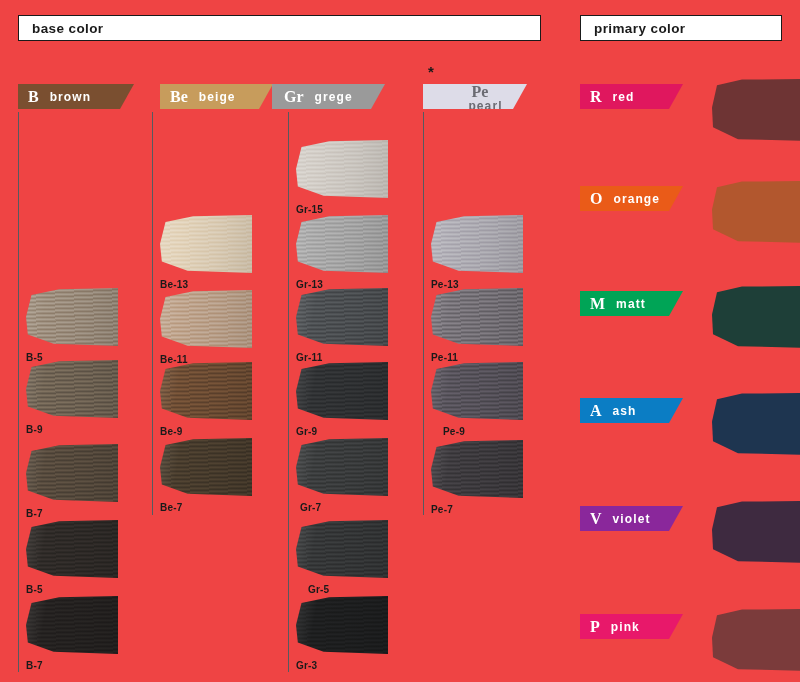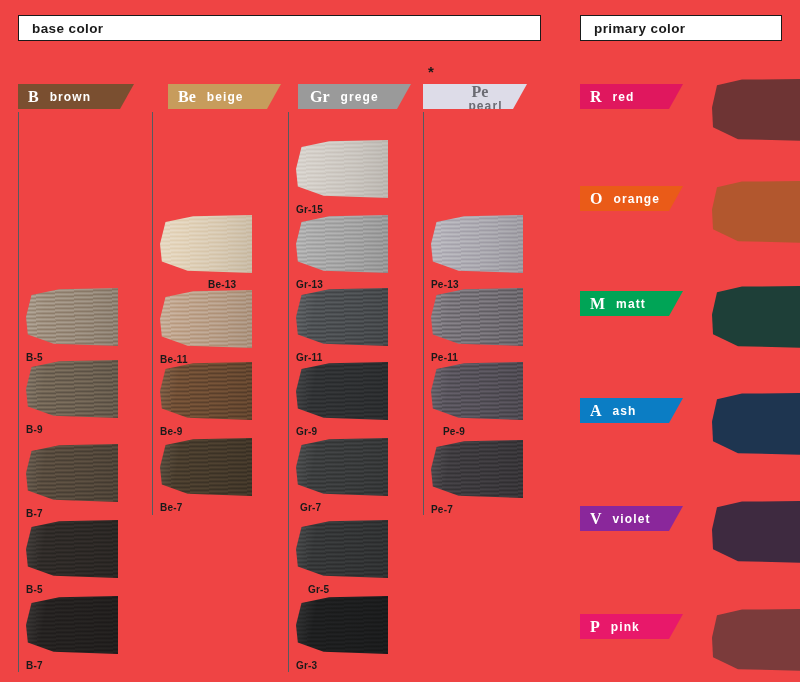--- a/index.html
+++ b/index.html
@@ -172,31 +172,31 @@
       </div>
       <div class="swatch-label" style="left: 26px; top: 584px;">B-5</div>
       <div class="swatch" style="left: 26px; top: 596px; width: 92px; height: 58px;">
         <div class="shape" style="background: rgb(36, 33, 32);">
           <div class="strands"></div>
           <div class="sheen"></div>
         </div>
       </div>
       <div class="swatch-label" style="left: 26px; top: 660px;">B-7</div>
       <div class="col-rule" style="left: 152px; top: 112px; height: 403px;"></div>
-      <div class="cat-tag" style="left: 168px; top: 84px; width: 113px; background: rgb(199, 156, 92); color: rgb(255, 255, 255);">
+      <div class="cat-tag" style="left: 160px; top: 84px; width: 113px; background: rgb(199, 156, 92); color: rgb(255, 255, 255);">
         <span class="cat-code">Be</span>
         <span class="cat-name">beige</span>
       </div>
       <div class="swatch" style="left: 160px; top: 215px; width: 92px; height: 58px;">
         <div class="shape" style="background: rgb(227, 211, 186);">
           <div class="strands"></div>
           <div class="sheen"></div>
         </div>
       </div>
-      <div class="swatch-label" style="left: 160px; top: 279px; margin-left: 48px;">Be-13</div>
+      <div class="swatch-label" style="left: 160px; top: 279px;">Be-13</div>
       <div class="swatch" style="left: 160px; top: 290px; width: 92px; height: 58px;">
         <div class="shape" style="background: rgb(191, 164, 140);">
           <div class="strands"></div>
           <div class="sheen"></div>
         </div>
       </div>
       <div class="swatch-label" style="left: 160px; top: 354px;">Be-11</div>
       <div class="swatch" style="left: 160px; top: 362px; width: 92px; height: 58px;">
         <div class="shape" style="background: rgb(108, 76, 51);">
           <div class="strands"></div>
@@ -205,21 +205,21 @@
       </div>
       <div class="swatch-label" style="left: 160px; top: 426px;">Be-9</div>
       <div class="swatch" style="left: 160px; top: 438px; width: 92px; height: 58px;">
         <div class="shape" style="background: rgb(71, 59, 44);">
           <div class="strands"></div>
           <div class="sheen"></div>
         </div>
       </div>
       <div class="swatch-label" style="left: 160px; top: 502px;">Be-7</div>
       <div class="col-rule" style="left: 288px; top: 112px; height: 560px;"></div>
-      <div class="cat-tag" style="left: 298px; top: 84px; width: 113px; background: rgb(154, 154, 154); color: rgb(255, 255, 255); padding-left: 12px;">
+      <div class="cat-tag" style="left: 272px; top: 84px; width: 113px; background: rgb(154, 154, 154); color: rgb(255, 255, 255); padding-left: 12px;">
         <span class="cat-code">Gr</span>
         <span class="cat-name">grege</span>
       </div>
       <div class="swatch" style="left: 296px; top: 140px; width: 92px; height: 58px;">
         <div class="shape" style="background: rgb(211, 206, 199);">
           <div class="strands"></div>
           <div class="sheen"></div>
         </div>
       </div>
       <div class="swatch-label" style="left: 296px; top: 204px;">Gr-15</div>

